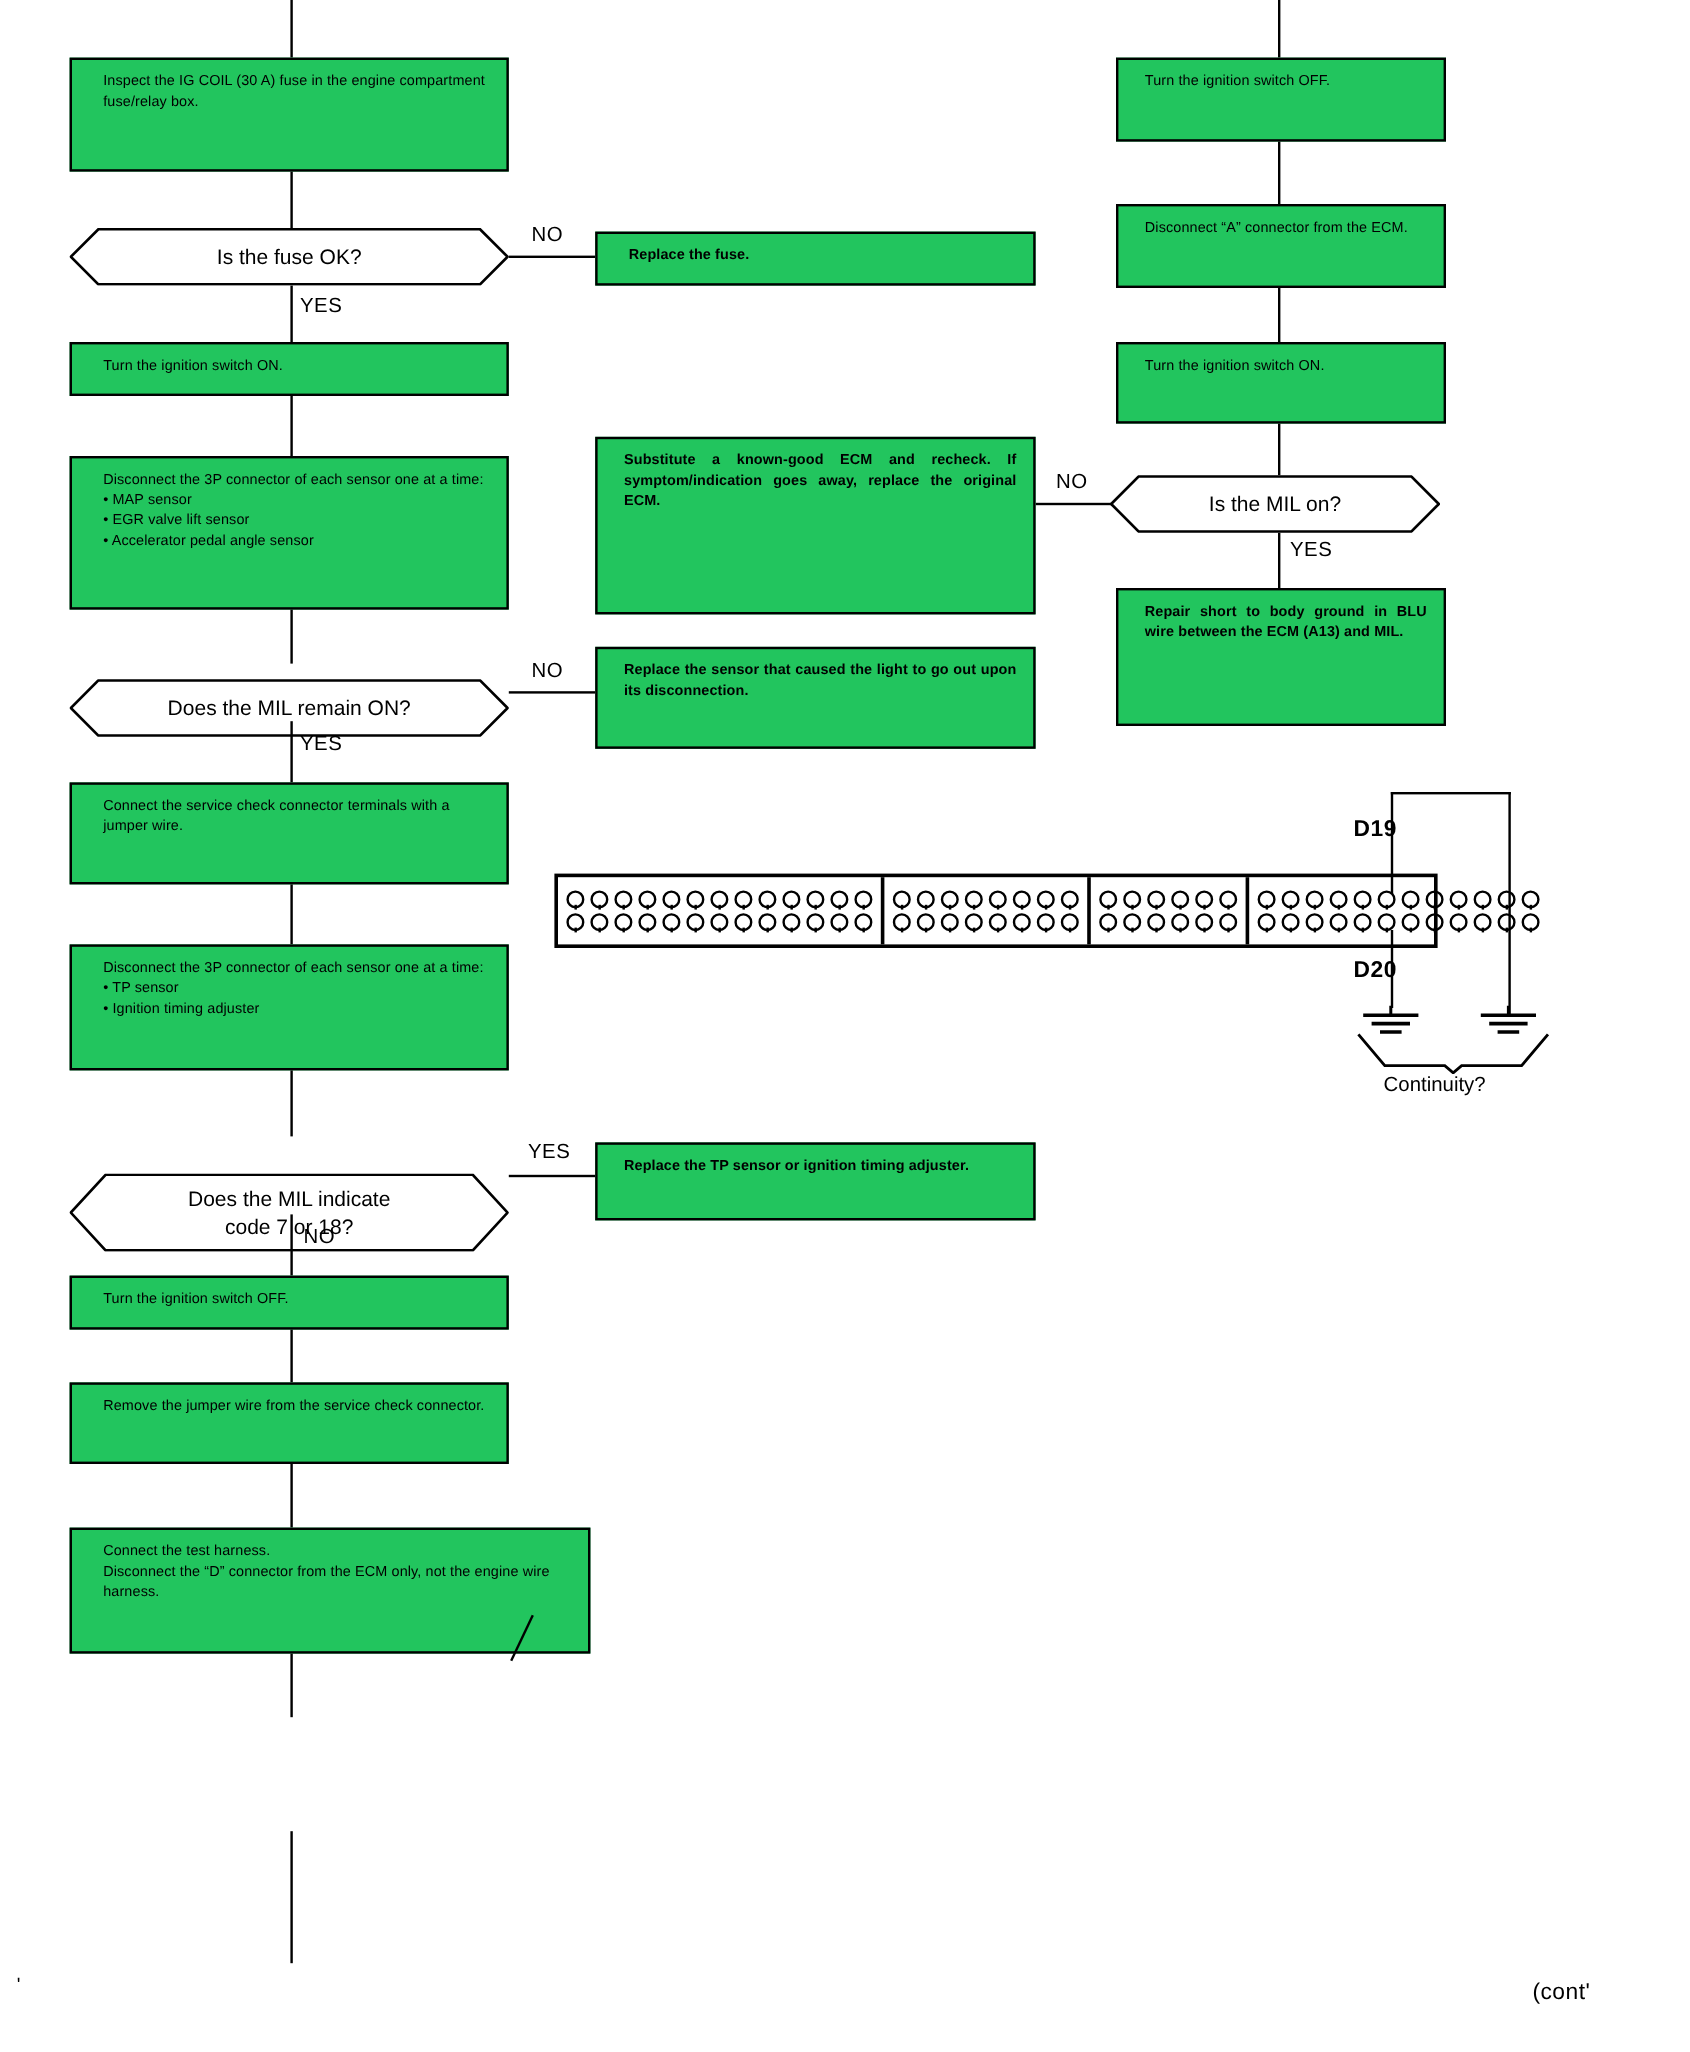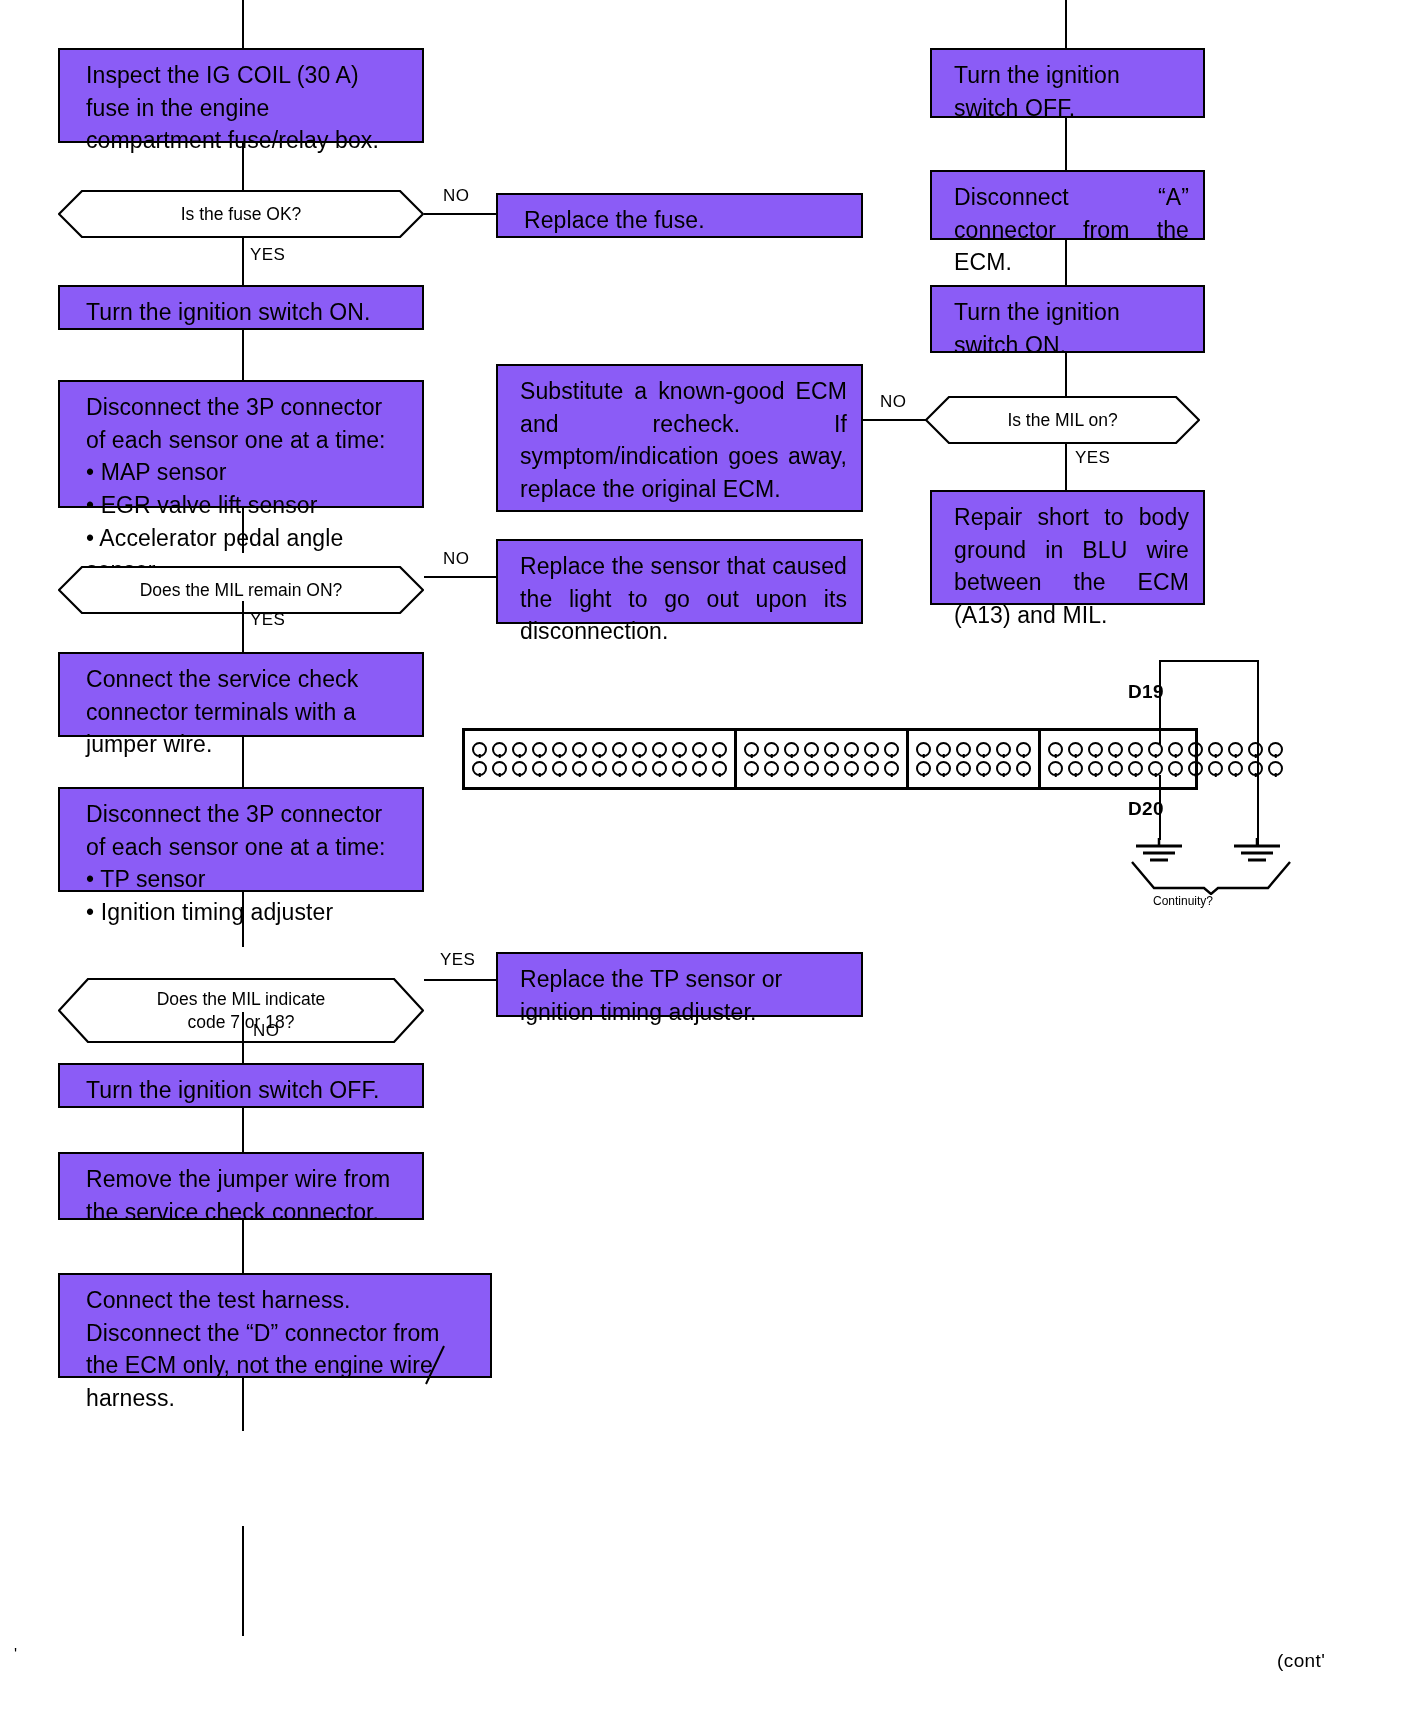--- a/index.html
+++ b/index.html
@@ -17,30 +17,30 @@
     height: 1710px;
     overflow: hidden;
     background: #ffffff;
   }
 
   
   .box {
     position: absolute;
     box-sizing: border-box;
     border: 2px solid #000;
-    background: #8b5cf6;
-    font-size: 23px;
+    background: #22c55e;
+    font-size: 12px;
     line-height: 1.42;
     letter-spacing: .1px;
   }
   .box .txt {
     padding: 9px 14px 8px 26px;
     white-space: pre-line;
   }
-  .box.bold { font-weight: normal; }
+  .box.bold { font-weight: bold; }
   .box.just .txt { text-align: justify; text-align-last: left; }
 
   .vline {
     position: absolute;
     width: 2px;
     background: #000;
   }
   .hline {
     position: absolute;
     height: 2px;
@@ -112,21 +112,21 @@
     width: 2.5px;
     height: 4px;
     background: #000;
   }
 
   .gnd { position: absolute; }
   .gnd svg { display: block; }
 
   .contlabel {
     position: absolute;
-    font-size: 12px;
+    font-size: 17px;
     white-space: nowrap;
   }
   .tick {
     position: absolute;
     font-size: 16px;
     color: #000;
   }
 </style>
 </head>
 <body>

